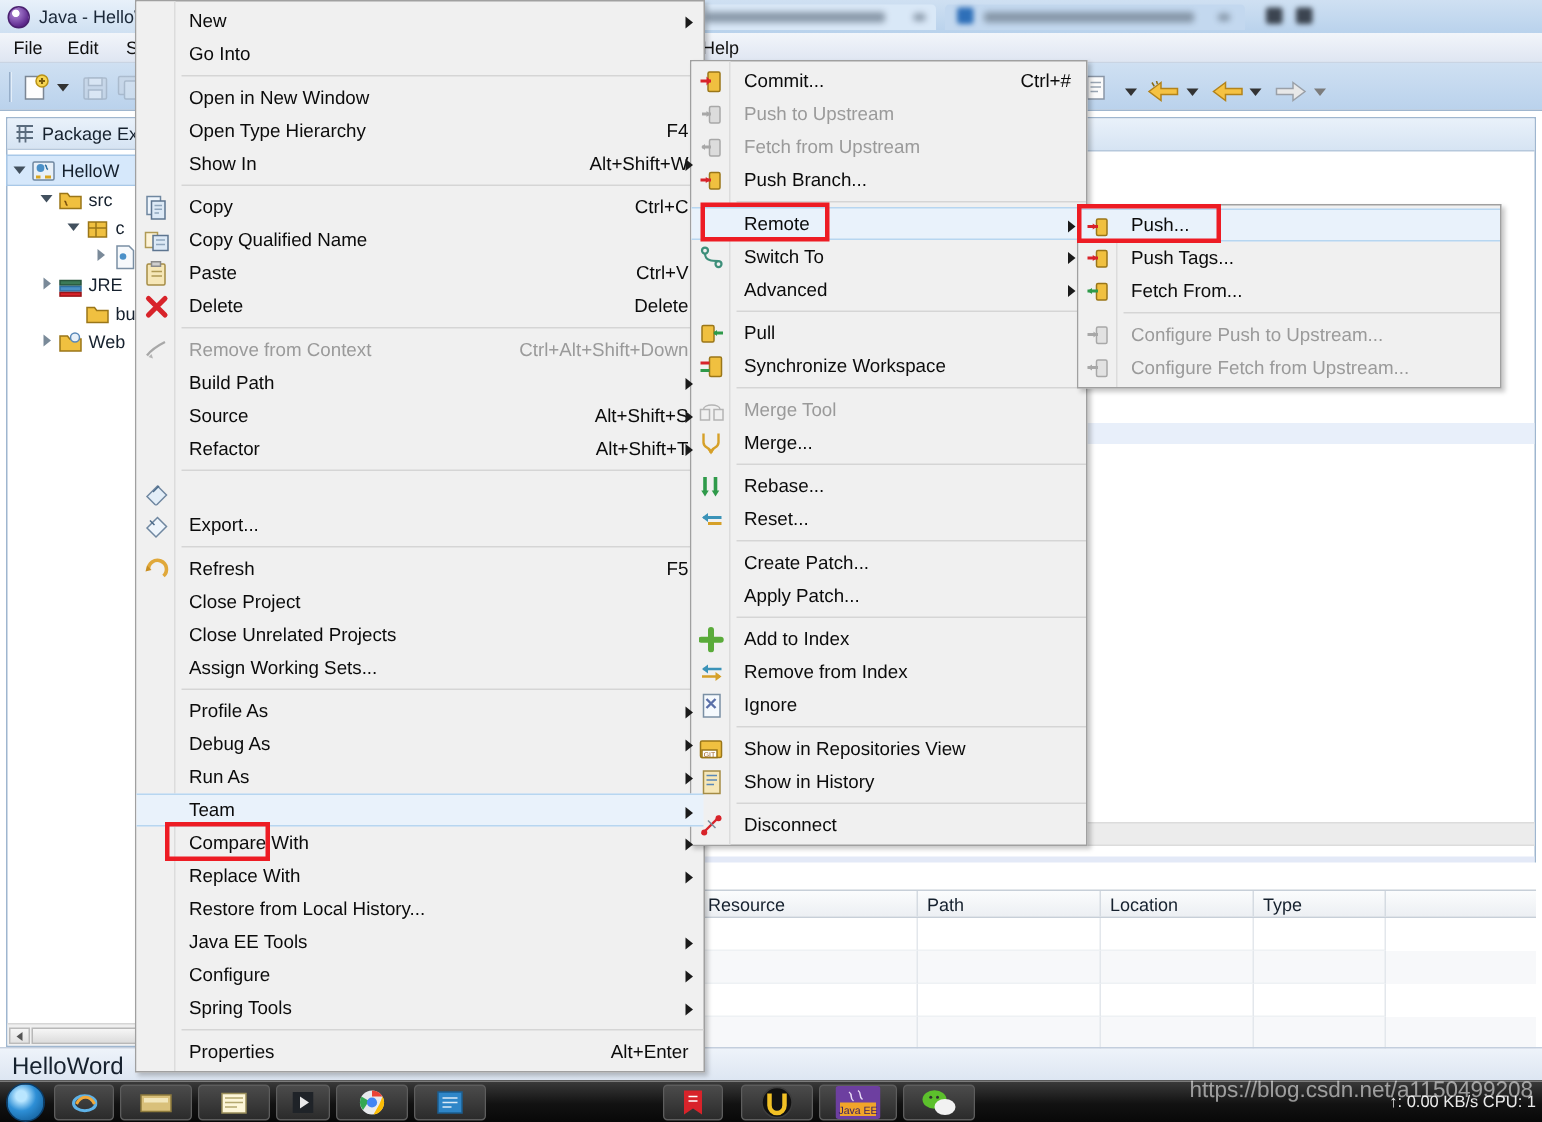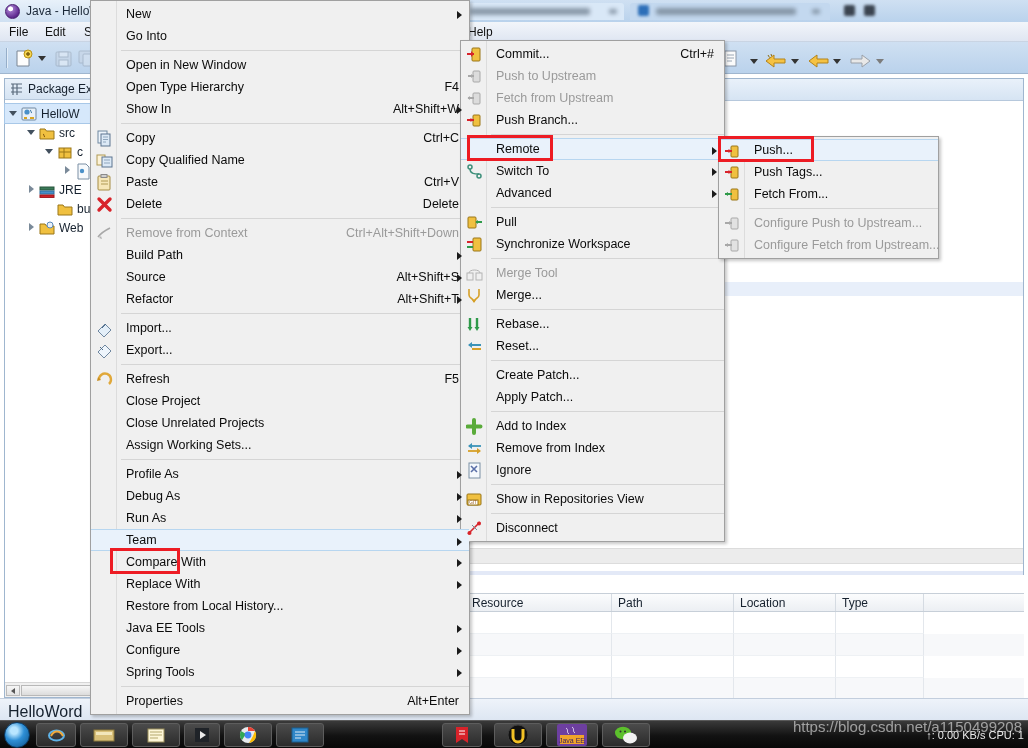--- a/index.html
+++ b/index.html
@@ -516,21 +516,20 @@
           <span class="lbl">Refactor</span>
           <span class="acc">Alt+Shift+T</span>
           <span class="sub-arrow"></span>
         </div>
         <div class="msep"></div>
         <div class="mi">
           <span class="mi-ico"><svg viewBox="0 0 17 17" width="17" height="17">
               <path d="M2 11l7-7 6 6-7 7z" fill="#e3eef8" stroke="#6f87a0"></path>
               <path d="M6 8l4-4" stroke="#4a6a8a"></path>
             </svg></span>
-          <span class="lbl">Import...</span>
         </div>
         <div class="mi">
           <span class="mi-ico"><svg viewBox="0 0 17 17" width="17" height="17">
               <path d="M2 10l7-7 6 6-7 7z" fill="#eef5fc" stroke="#6f87a0"></path>
               <path d="M4 5l3 3" stroke="#4a6a8a"></path>
             </svg></span>
           <span class="lbl">Export...</span>
         </div>
         <div class="msep"></div>
         <div class="mi">
@@ -736,34 +735,41 @@
         </div>
         <div class="msep"></div>
         <div class="mi">
           <span class="mi-ico"><svg viewBox="0 0 17 17" width="17" height="17">
               <rect x="1" y="3" width="14" height="11" rx="1" fill="#f0c040" stroke="#9a7618"></rect>
               <rect x="2" y="9" width="10" height="5" fill="#fff" stroke="#9a7618"></rect>
               <text x="7" y="13.4" font-size="4.6" fill="#9a5a18" text-anchor="middle" font-family="Liberation Sans, sans-serif">GIT</text>
             </svg></span>
           <span class="lbl">Show in Repositories View</span>
         </div>
+        <div class="mi">
+          <span class="mi-ico"><svg viewBox="0 0 17 17" width="17" height="17">
+              <rect x="3" y="1" width="11" height="15" fill="#f6e7b8" stroke="#a58c45"></rect>
+              <path d="M5 4h7M5 7h7M5 10h5" stroke="#5a88b8"></path>
+            </svg></span>
+          <span class="lbl">Show in History</span>
+        </div>
         <div class="msep"></div>
         <div class="mi">
           <span class="mi-ico"><svg viewBox="0 0 17 17" width="17" height="17">
               <path d="M2 14L14 2" stroke="#d8232a" stroke-width="1.6"></path>
               <circle cx="3.5" cy="13" r="2" fill="#d8232a"></circle>
               <circle cx="13" cy="3.5" r="2" fill="#d8232a"></circle>
               <path d="M6 5l5 5" stroke="#7a8a99"></path>
             </svg></span>
           <span class="lbl">Disconnect</span>
         </div>
       </div>
   </div>
 
-  <div class="menu" id="menu-3" style="left:718px;top:136px;width:221px;">
+  <div class="menu" id="menu-3" style="left:718px;top:136px;width:283px;">
     <div class="gutter"></div>
     <div id="menu-3-items">
         <div class="mi highlight">
           <span class="mi-ico"><svg viewBox="0 0 17 17" width="17" height="17">
               <rect x="7" y="3" width="7" height="11" rx="1" fill="#f0c040" stroke="#9a7618"></rect>
               <path d="M1 8h7" stroke="#d8232a" stroke-width="2"></path>
               <path d="M4.5 6L7.5 8l-3 2z" fill="#d8232a"></path>
             </svg></span>
           <span class="lbl">Push...</span>
         </div>

